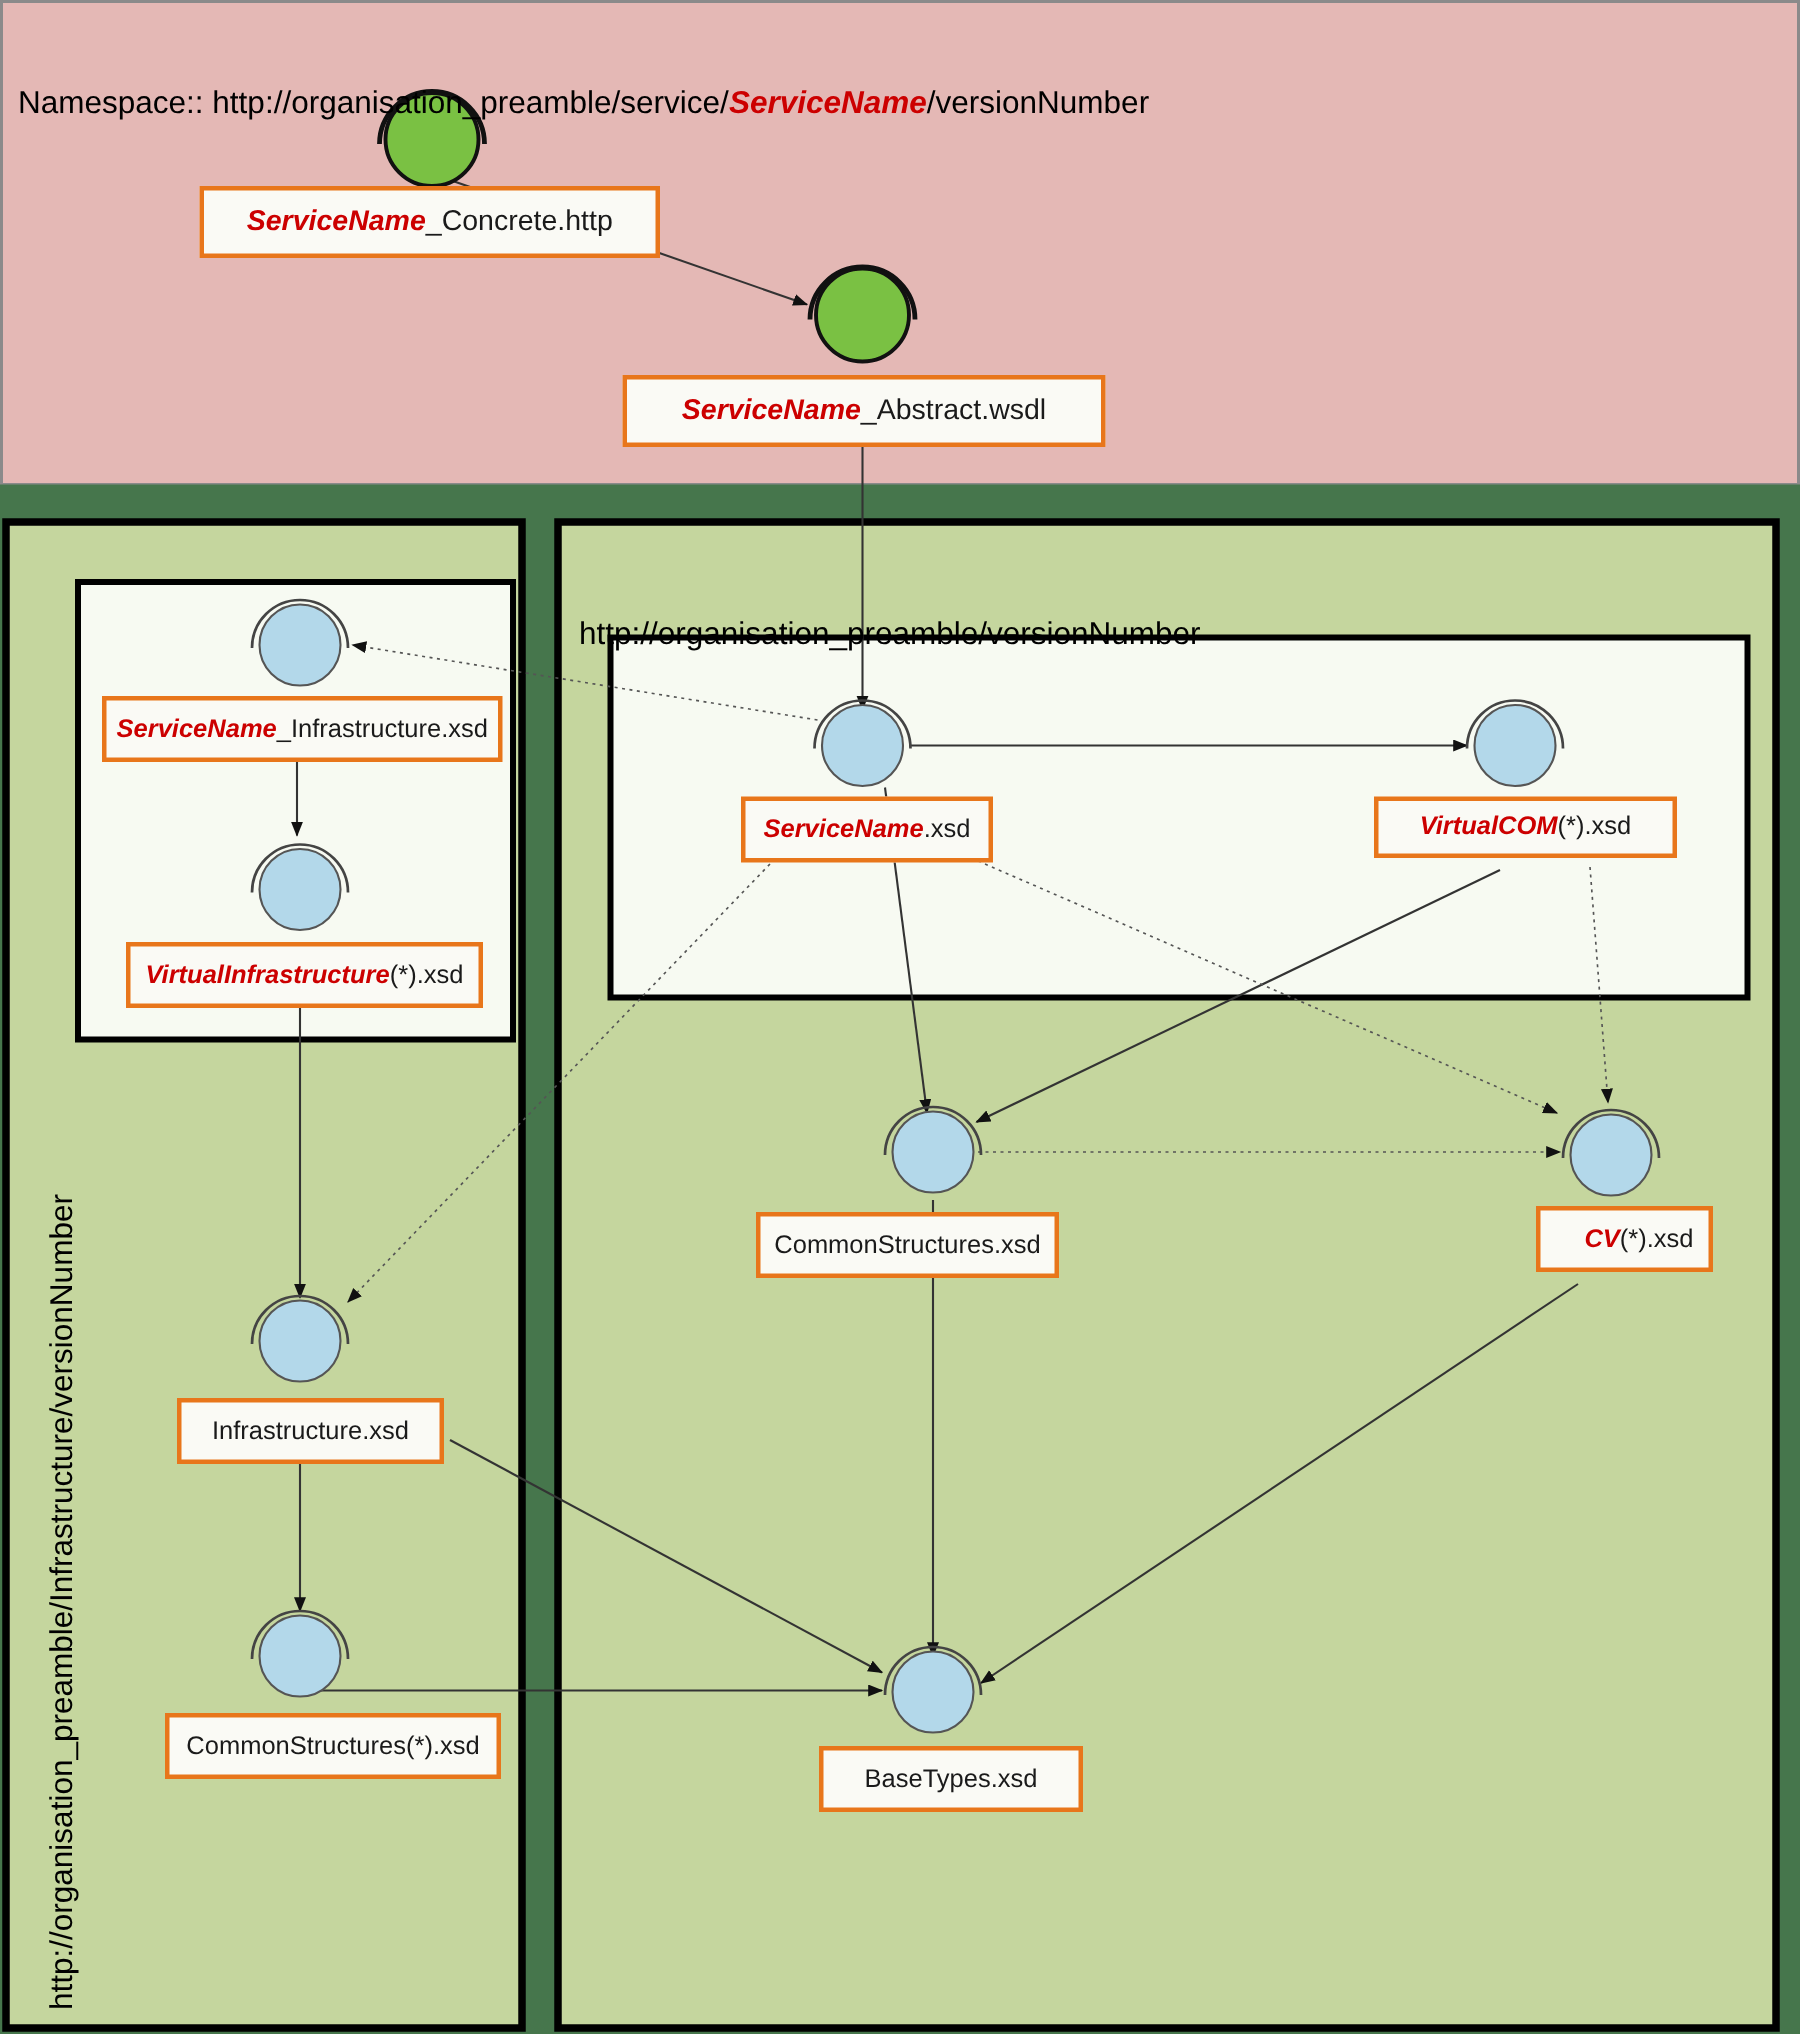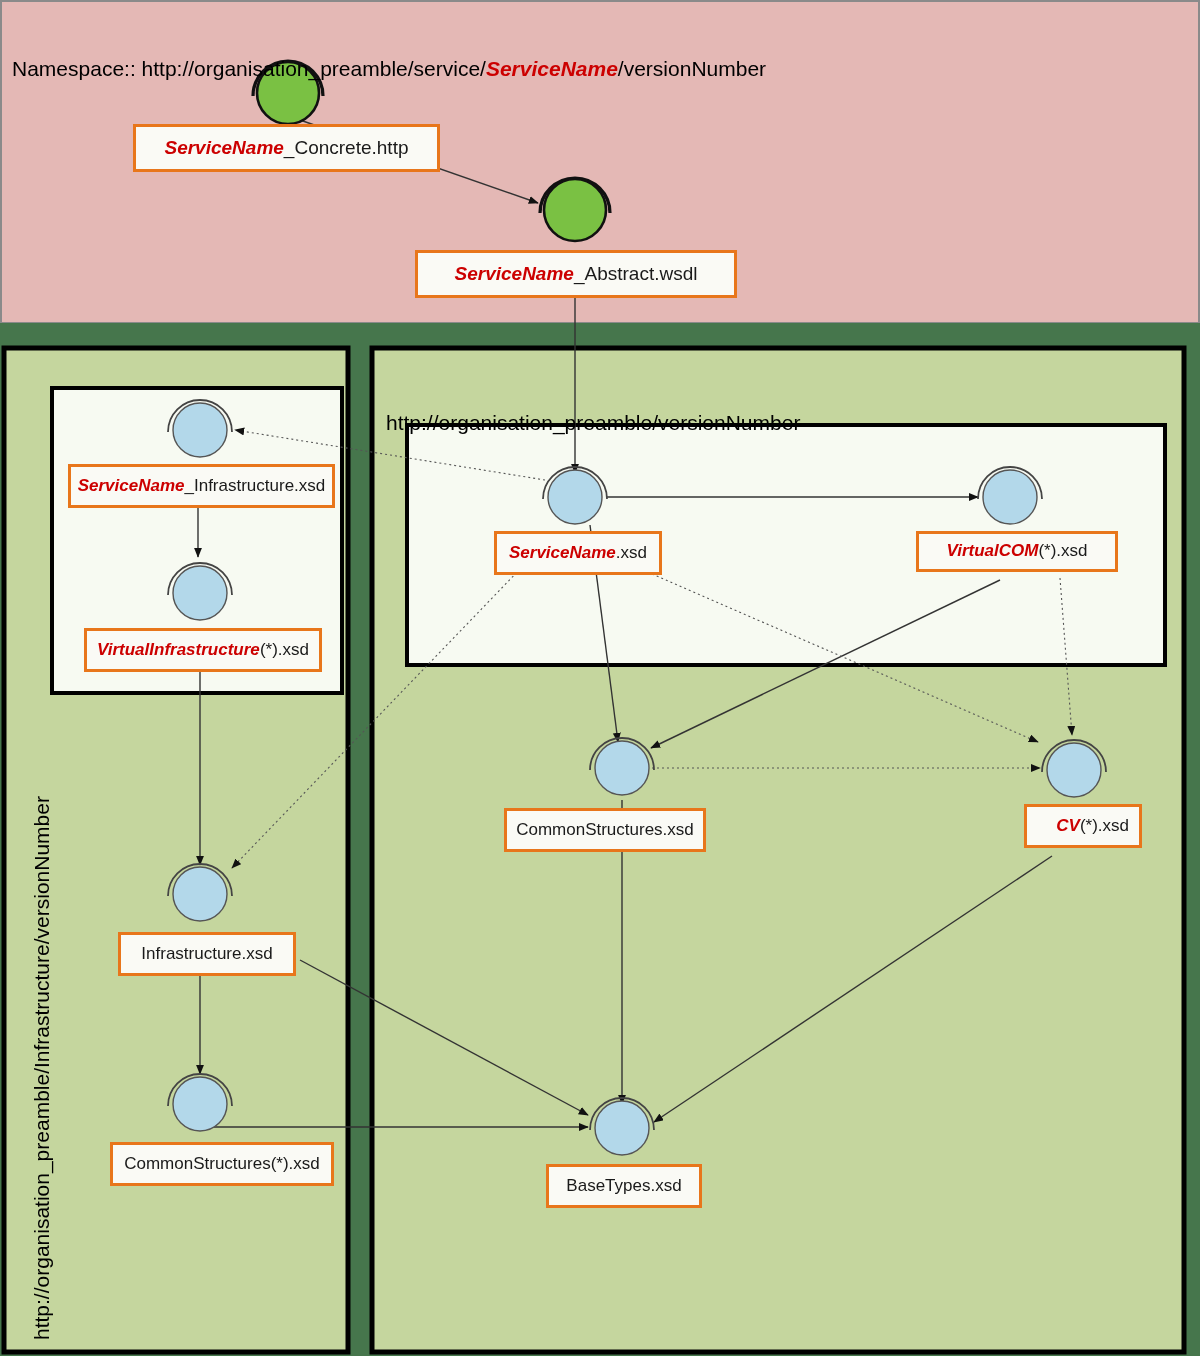--- a/index.html
+++ b/index.html
@@ -168,17 +168,17 @@
 
   <div class="lbl" style="left:504px;top:784px;width:202px;height:44px;font-size:17px;margin-top:24px;">
     <span class="pl">CommonStructures.xsd</span>
   </div>
 
   <div class="lbl" style="left:1024px;top:804px;width:118px;height:44px;font-size:17px;justify-content:flex-end;">
     <span class="it">CV</span>
       <span class="pl">(*).xsd</span>
   </div>
 
-  <div class="lbl" style="left:546px;top:1164px;width:156px;height:44px;font-size:17px;">
+  <div class="lbl" style="left:546px;top:1164px;width:176px;height:44px;font-size:17px;">
     <span class="pl">BaseTypes.xsd</span>
   </div>
 
 </div>
 
 </body></html>

